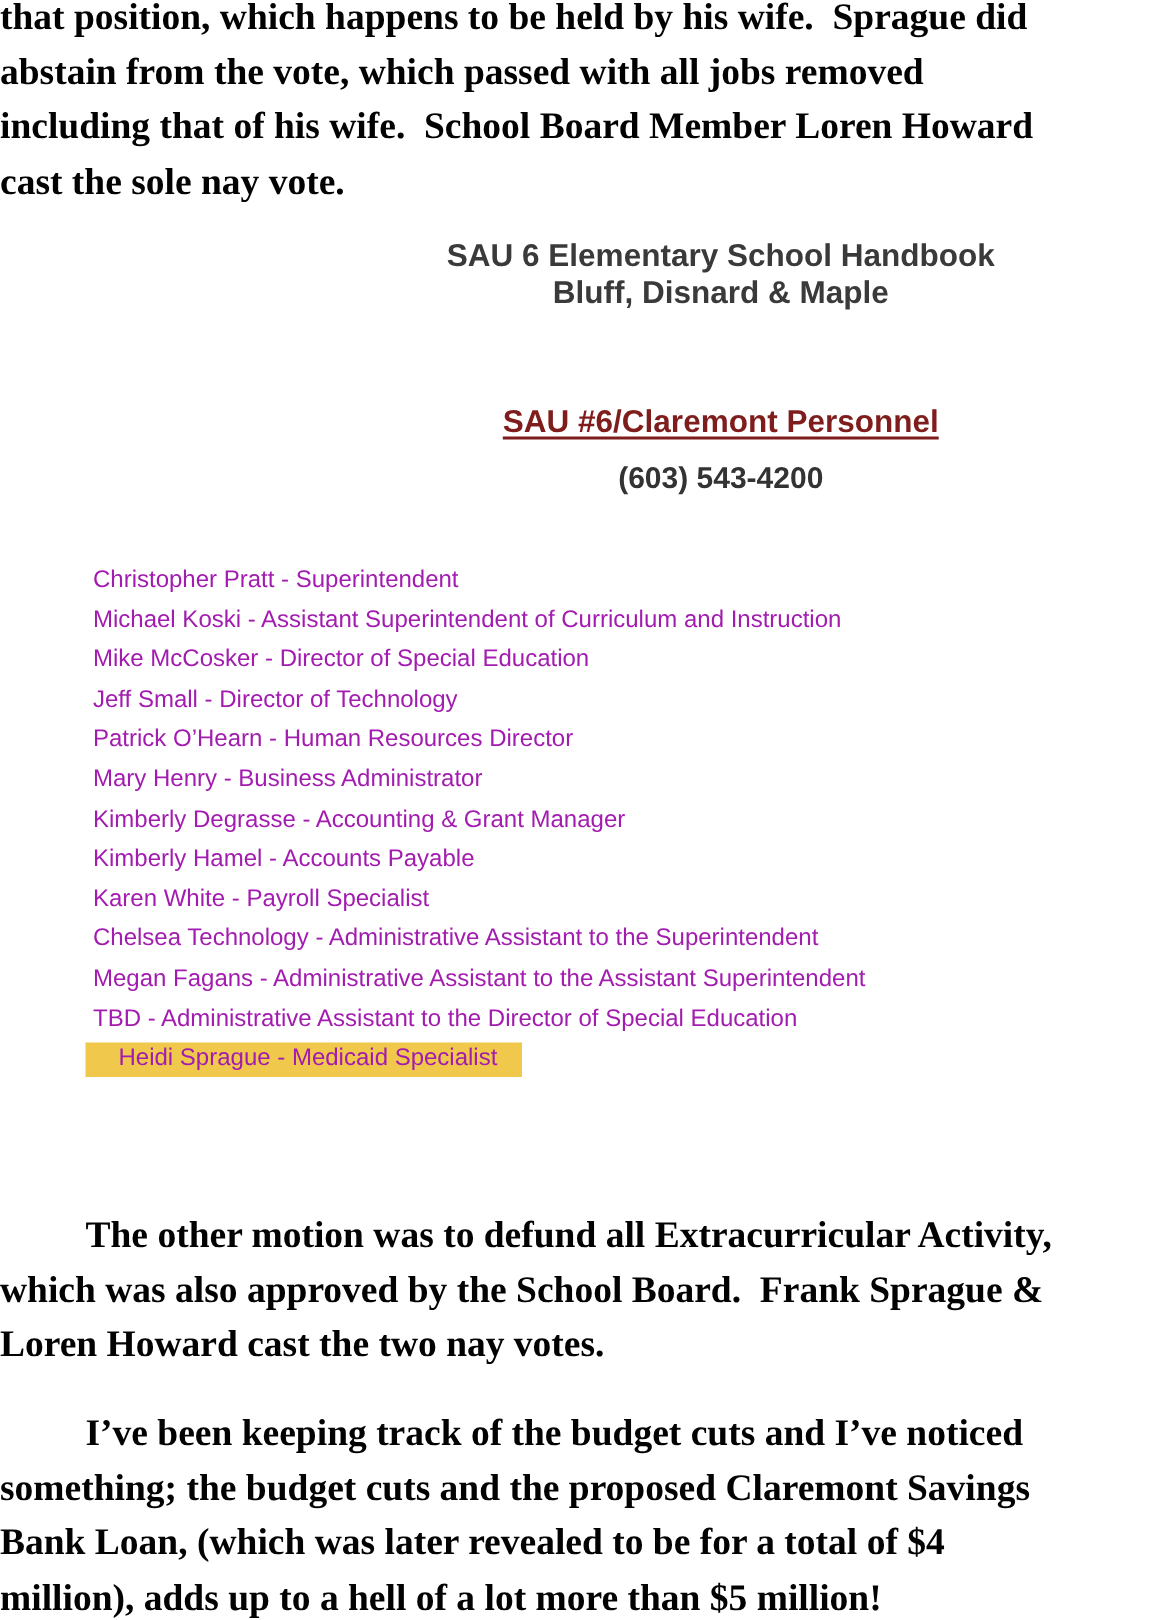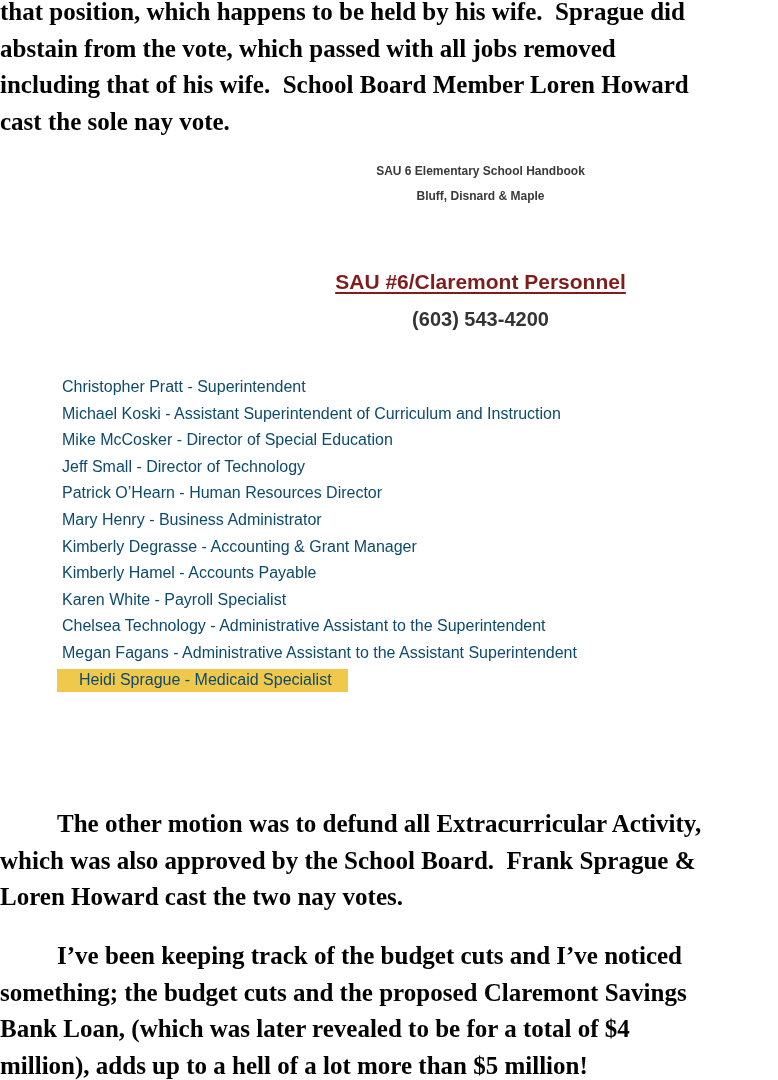--- a/index.html
+++ b/index.html
@@ -32,21 +32,21 @@
 
   .center-block {
     position: absolute;
     left: 183px;
     width: 595px;
     text-align: center;
   }
   #handbook-title {
     top: 9px; 
     font-weight: bold;
-    font-size: 12px;
+    font-size: 21px;
     line-height: 24.5px;
     color: #3a3a3a;
   }
   #personnel-heading {
     top: 118px; 
     font-weight: bold;
     font-size: 21px;
     line-height: 28px;
     color: #7f1d1d;
   }
@@ -62,21 +62,21 @@
     line-height: 27px;
     color: #333333;
   }
   #personnel-list {
     position: absolute;
     left: 62px;
     top: 224px; 
     width: 700px;
     font-size: 16px;
     line-height: 26.6px;
-    color: #0c4a6e;
+    color: #a21caf;
   }
   .pl-item { white-space: nowrap; }
   .pl-item .hl {
     background: #f0c84b;
     padding: 2px 16px 4px 22px;
     margin-left: -5px;
   }
 </style>
 </head>
 <body>
@@ -106,20 +106,21 @@
       <div class="pl-item"><span>Michael Koski - Assistant Superintendent of Curriculum and Instruction</span></div>
       <div class="pl-item"><span>Mike McCosker - Director of Special Education</span></div>
       <div class="pl-item"><span>Jeff Small - Director of Technology</span></div>
       <div class="pl-item"><span>Patrick O’Hearn - Human Resources Director</span></div>
       <div class="pl-item"><span>Mary Henry - Business Administrator</span></div>
       <div class="pl-item"><span>Kimberly Degrasse - Accounting &amp; Grant Manager</span></div>
       <div class="pl-item"><span>Kimberly Hamel - Accounts Payable</span></div>
       <div class="pl-item"><span>Karen White - Payroll Specialist</span></div>
       <div class="pl-item"><span>Chelsea Technology - Administrative Assistant to the Superintendent</span></div>
       <div class="pl-item"><span>Megan Fagans - Administrative Assistant to the Assistant Superintendent</span></div>
+      <div class="pl-item"><span>TBD - Administrative Assistant to the Director of Special Education</span></div>
       <div class="pl-item"><span class="hl" style="background: rgb(240, 200, 75);">Heidi Sprague - Medicaid Specialist</span></div>
     </div>
 
   </div>
 
   <p id="para-mid" class="serif-para indent">The other motion was to defund all Extracurricular Activity,
 which was also approved by the School Board.  Frank Sprague &amp;
 Loren Howard cast the two nay votes.</p>
 
   <p id="para-bot" class="serif-para indent">I’ve been keeping track of the budget cuts and I’ve noticed

